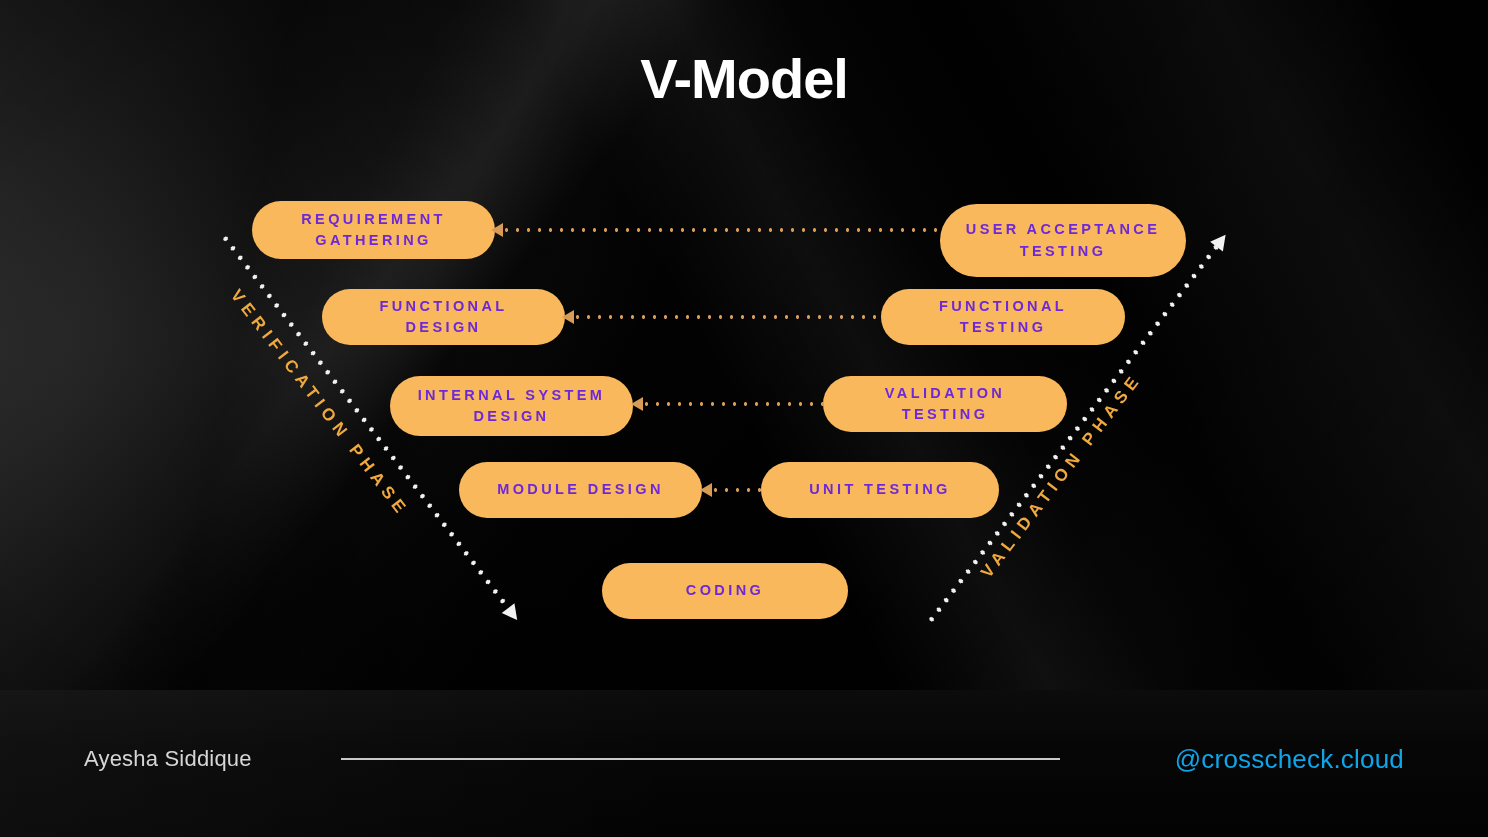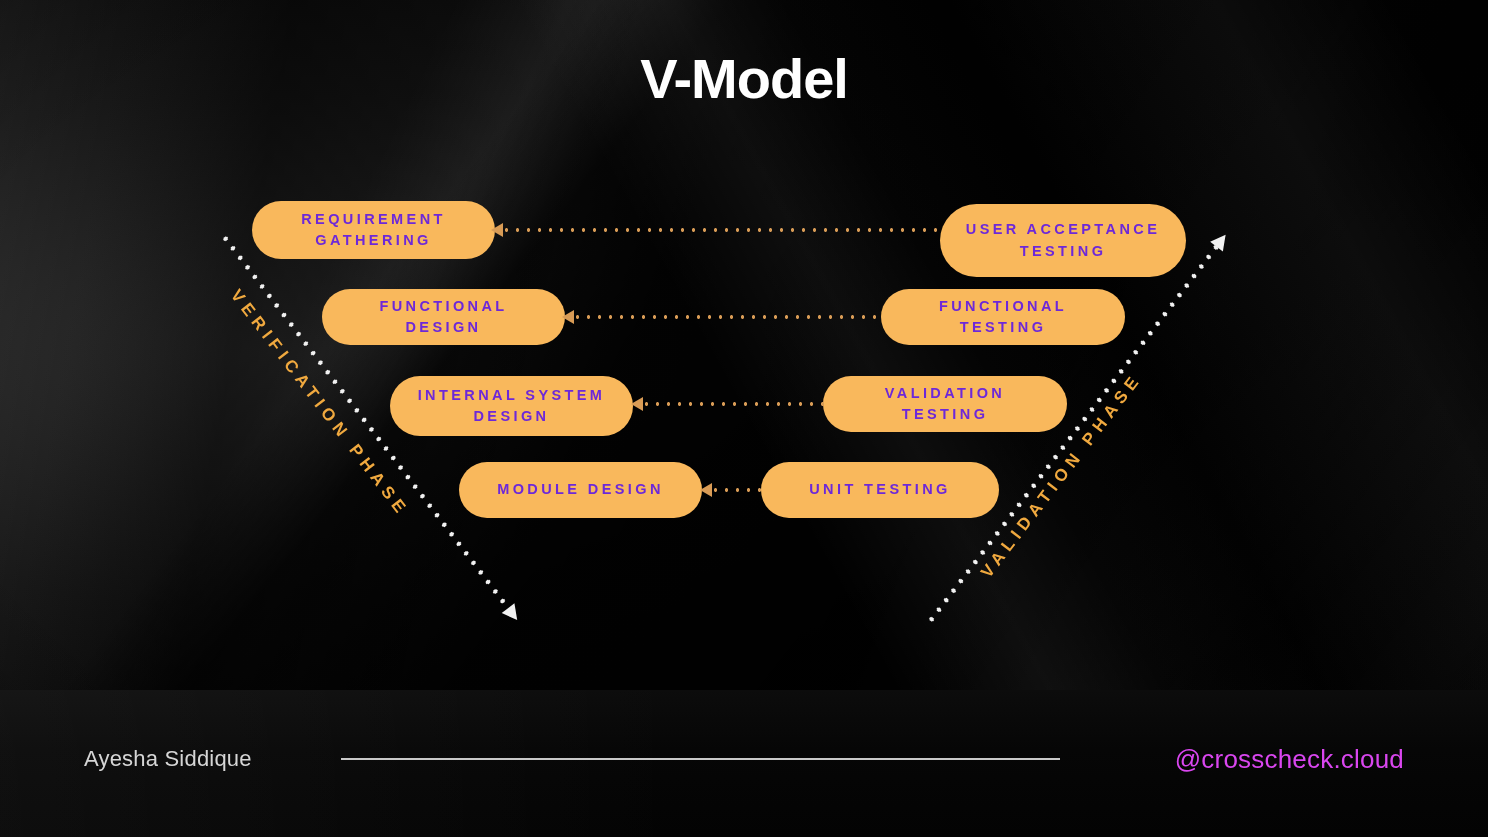--- a/index.html
+++ b/index.html
@@ -192,21 +192,21 @@
   #footer-rule {
     position: absolute;
     left: 341px;
     width: 719px;
     height: 2px;
     background: #c9c9c9;
   }
   #footer-handle {
     position: absolute;
     right: 84px;
-    color: #d946ef;
+    color: #0ea5e9;
     font-size: 26px;
     font-weight: 400;
     letter-spacing: 0.2px;
   }
 </style>
 </head>
 <body>
 
 <div id="slide">
 
@@ -249,20 +249,21 @@
       <span class="dots"></span>
     </div>
 
     <div class="node" style="left:761px; top:462px; width:238px; height:56px;">UNIT TESTING</div>
     <div class="node" style="left:459px; top:462px; width:243px; height:56px;">MODULE DESIGN</div>
     <div class="connector" style="left:700px; top:485px; width:66px;">
       <span class="head"></span>
       <span class="dots"></span>
     </div>
 
+    <div class="node" style="left:602px; top:563px; width:246px; height:56px;">CODING</div>
 
     <div class="phase-arrow" style="left:222px; top:230px; width:486px; transform: rotate(52.6deg);">
       <span class="dots"></span>
       <span class="head"></span>
     </div>
     <div class="phase-label" style="left:234px; top:282px; transform: rotate(52.6deg);">VERIFICATION PHASE</div>
 
     <div class="phase-arrow" style="left:928px; top:620px; width:490px; transform: rotate(-52.6deg);">
       <span class="dots"></span>
       <span class="head"></span>

